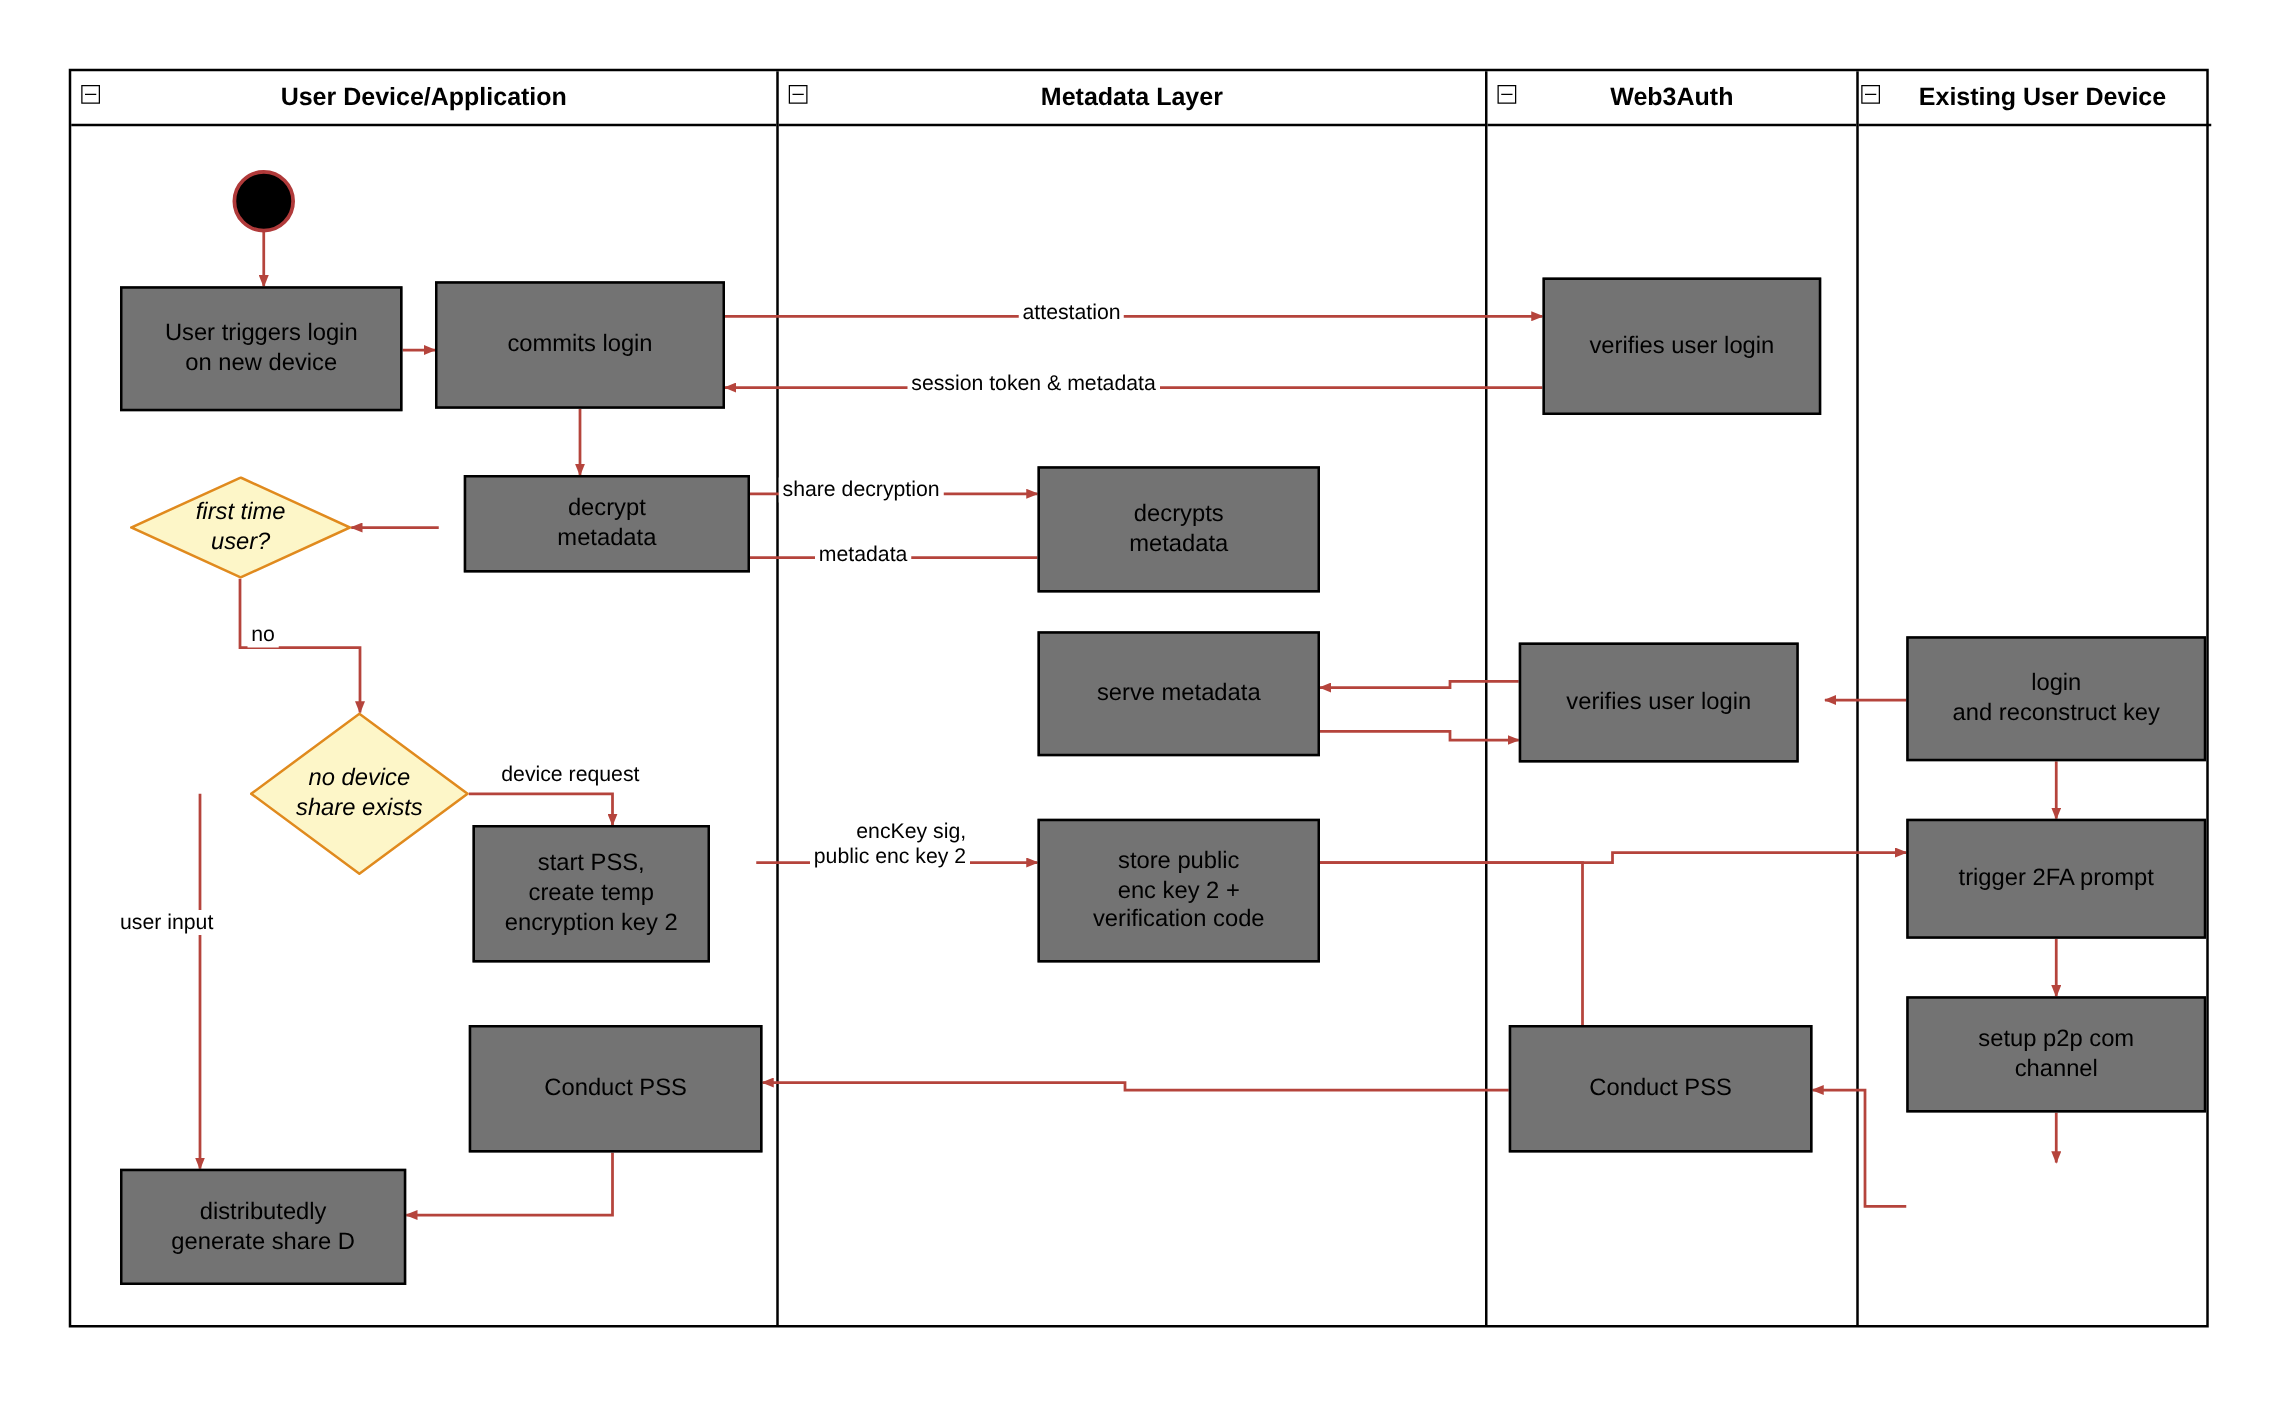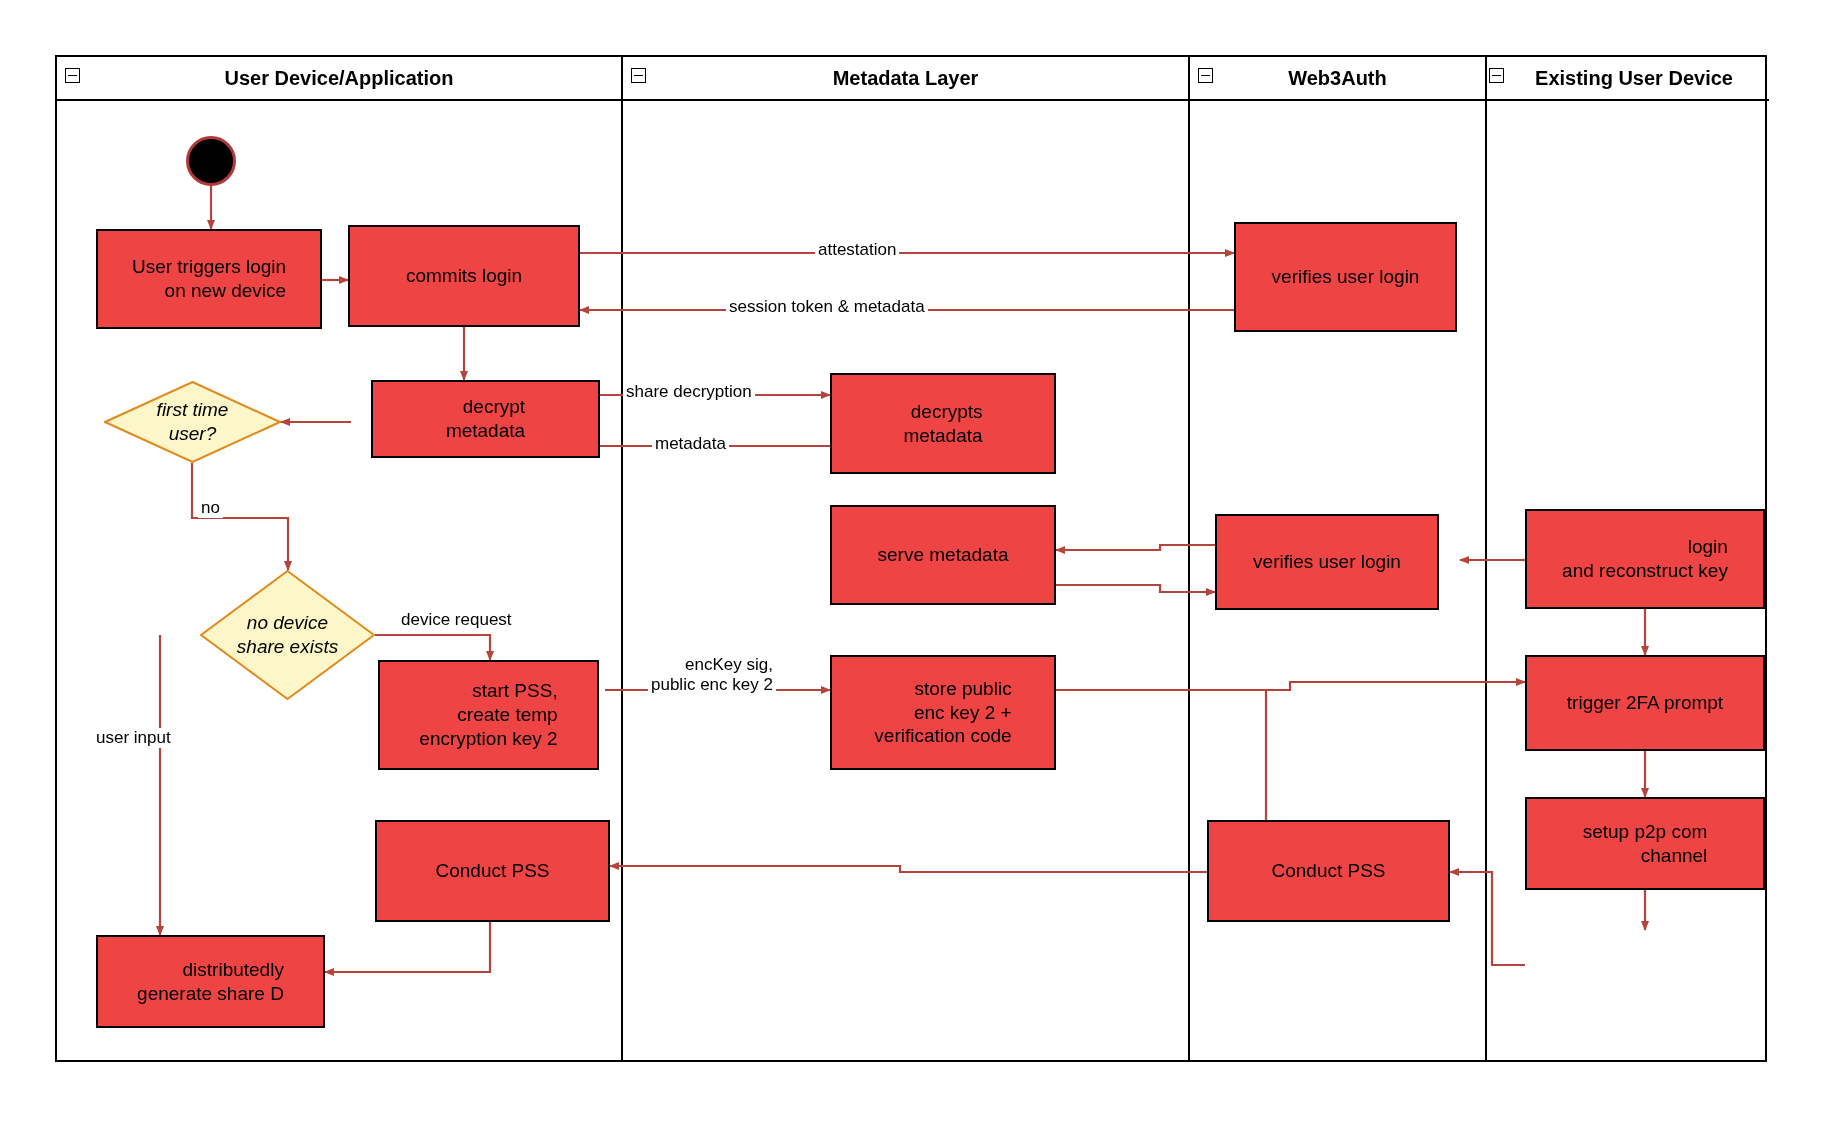--- a/index.html
+++ b/index.html
@@ -65,26 +65,26 @@
     position: absolute;
     left: 2px;
     top: 6px;
     width: 9px;
     height: 1px;
     background: #000000;
   }
   .node {
     position: absolute;
     border: 2px solid #000000;
-    background: #ef4444;
+    background: #737373;
     box-sizing: border-box;
     display: flex;
     align-items: center;
     justify-content: center;
-    text-align: right;
+    text-align: center;
     font-size: 19px;
     color: #000000;
     line-height: 1.25;
     padding: 2px 4px;
     white-space: pre-line;
   }
   .decision {
     position: absolute;
     box-sizing: border-box;
   }
@@ -254,21 +254,21 @@
 and reconstruct key</div>
 
   <div class="decision" style="left:200px; top:570px; width:175px; height:130px;">
     <svg class="diamond" viewBox="0 0 175 130" preserveAspectRatio="none">
       <polygon points="87.5,1 174,65 87.5,129 1,65" fill="#fdf6c8" stroke="#e08a1e" stroke-width="2"></polygon>
     </svg>
     <div class="label">no device
 share exists</div>
   </div>
 
-  <div class="node" style="left:378px; top:660px; width:221px; height:110px;">start PSS,
+  <div class="node" style="left:378px; top:660px; width:190px; height:110px;">start PSS,
 create temp
 encryption key 2</div>
 
   <div class="node" style="left:830px; top:655px; width:226px; height:115px;">store public
 enc key 2 +
 verification code</div>
 
   <div class="node" style="left:1525px; top:655px; width:240px; height:96px;">trigger 2FA prompt</div>
 
   <div class="node" style="left:1525px; top:797px; width:240px; height:93px;">setup p2p com

